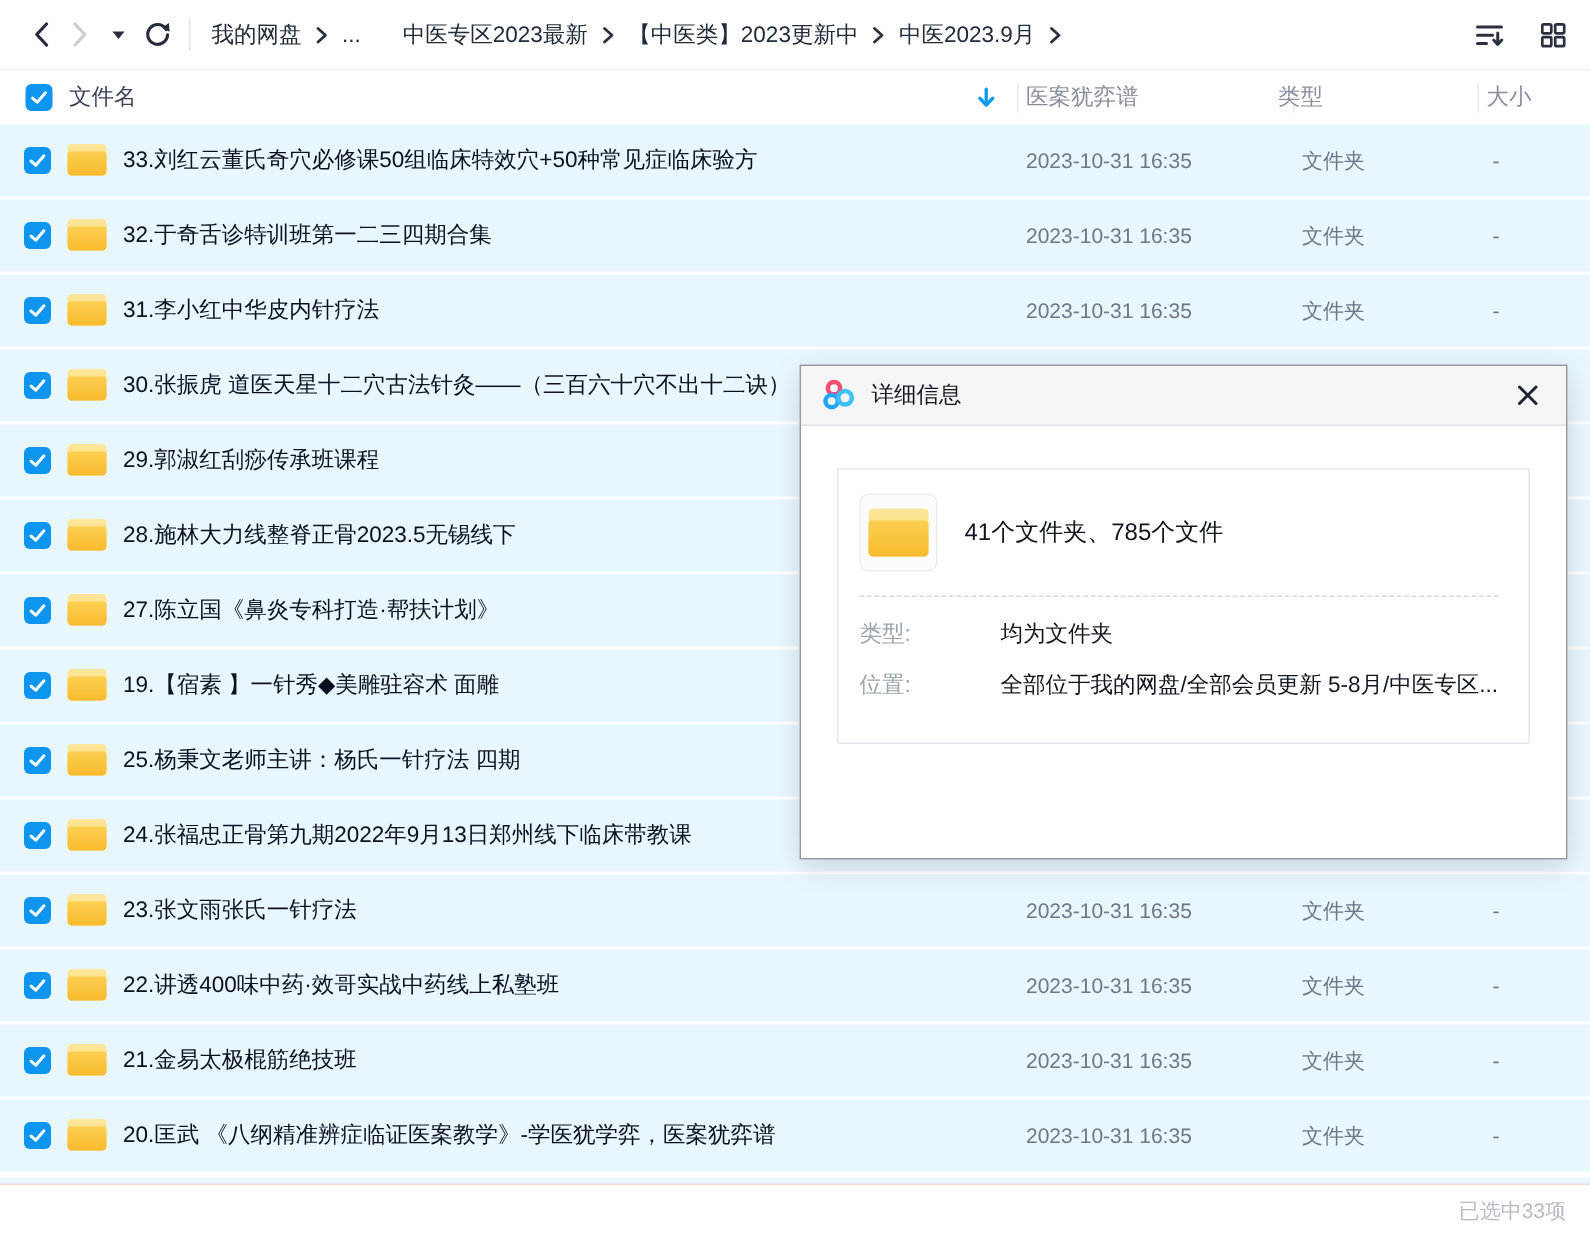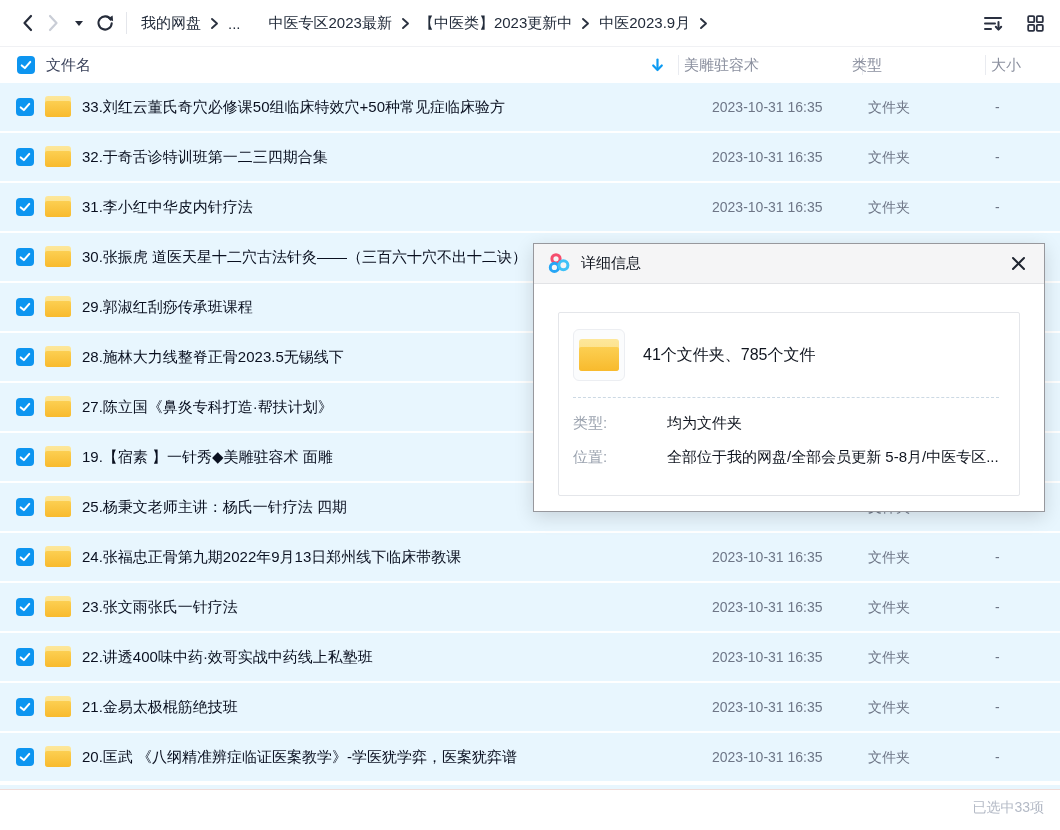--- a/index.html
+++ b/index.html
@@ -37,31 +37,31 @@
   .folder::after { content:""; position:absolute; left:0; right:0; bottom:0; height:16px; border-radius:2px 2px 3px 3px; background:linear-gradient(#fccf52,#f8ba2d); }
   .folder-lg { width:40px; height:32px; }
   .folder-lg::after { height:24px; }
 
   
   .file-list { background:#fff; }
   .row { position:relative; height:48px; margin-bottom:2px; background:#e8f6fe; cursor:pointer; }
   .row .cb { position:absolute; left:16px; top:15px; }
   .row .folder { position:absolute; left:45px; top:13px; }
   .fname { position:absolute; left:82px; top:0; right:385px; line-height:48px; font-size:15px; color:#0a1020; white-space:nowrap; overflow:hidden; }
-  .fmod { position:absolute; left:684px; top:0; line-height:48px; font-size:14px; color:#6e7687;margin-left:28px; }
+  .fmod { position:absolute; left:684px; top:0; line-height:48px; font-size:14px; color:#6e7687; }
   .ftype { position:absolute; left:868px; top:0; line-height:48px; font-size:14px; color:#6e7687; }
   .fsize { position:absolute; left:995px; top:0; line-height:48px; font-size:14px; color:#6e7687; }
   .sliver { height:5px; margin-top:4px; background:#e8f6fe; border-bottom:1px solid #f0dcd9; }
 
   
   .footer { height:36px; display:flex; align-items:center; justify-content:flex-end; padding-right:16px; background:#fff;margin-left:32px; }
   .footer-text { font-size:14px; color:#b4bac6; }
 
   
-  .dialog { position:absolute; left:533px; top:243px; width:512px; height:269px; background:#fff; border:1px solid #97989d; box-shadow:0 5px 18px rgba(0,0,0,.14); z-index:10; }
+  .dialog { position:absolute; left:533px; top:243px; width:512px; height:330px; background:#fff; border:1px solid #97989d; box-shadow:0 5px 18px rgba(0,0,0,.14); z-index:10; }
   .dialog-header { height:40px; background:#f5f5f6; border-bottom:1px solid #e2e3e6; display:flex; align-items:center; padding:0 14px; }
   .dialog-title { font-size:15px; color:#10151f; margin-left:10px; }
   .dialog-close { margin-left:auto; width:24px; height:24px; display:flex; align-items:center; justify-content:center; cursor:pointer; }
   .dialog-body { padding:28px 24px 0 24px; }
   .info-box { border:1px solid #e4e6ea; border-radius:2px; padding:16px 20px 28px 14px; }
   .summary { display:flex; align-items:center; }
   .icon-box { width:52px; height:52px; border:1px solid #eceef2; border-radius:6px; background:#fbfcfd; display:flex; align-items:center; justify-content:center; flex:0 0 auto; }
   .summary-text { font-size:16px; color:#10151f; margin-left:18px; }
   .dashed { border-top:1px dashed #ccd9e4; margin:16px 0 14px 0; }
   .field { display:flex; margin-top:13px; font-size:15px; line-height:21px; }
@@ -149,21 +149,21 @@
         </svg>
     </span>
     <span class="th-name">文件名</span>
     <span class="th-sort">
       <svg width="13" height="14" viewBox="0 0 13 14">
           <line x1="6.5" y1="1.5" x2="6.5" y2="10.5" stroke="#0c9af2" stroke-width="2.2" stroke-linecap="round"></line>
           <polyline points="2.2,7.5 6.5,12 10.8,7.5" fill="none" stroke="#0c9af2" stroke-width="2.2" stroke-linecap="round" stroke-linejoin="round"></polyline>
         </svg>
     </span>
     <span class="col-div d1"></span>
-    <span class="th-col th-mod">美雕驻容术</span>
+    <span class="th-col th-mod">医案犹弈谱</span>
     <span class="col-div d2"></span>
     <span class="th-col th-type">类型</span>
     <span class="col-div d3"></span>
     <span class="th-col th-size">大小</span>
   </div>
 
   <div class="file-list">
       <div class="row">
     <span class="cb">
       <svg width="14" height="14" viewBox="0 0 18 18">

